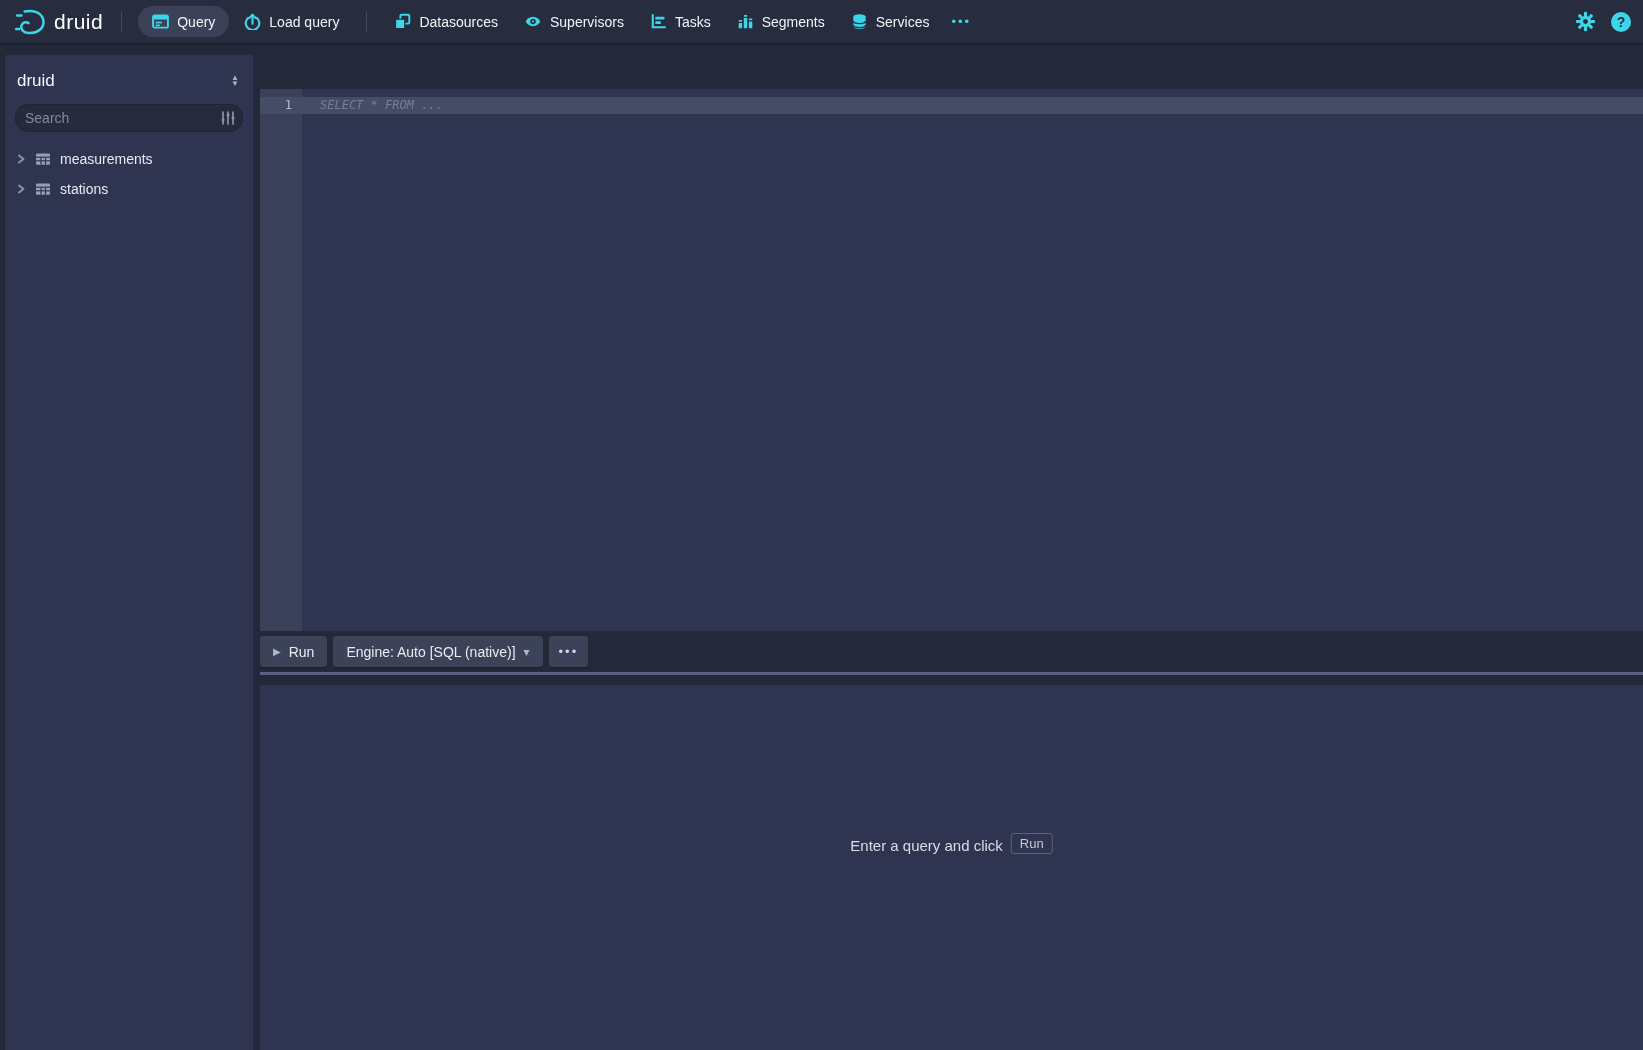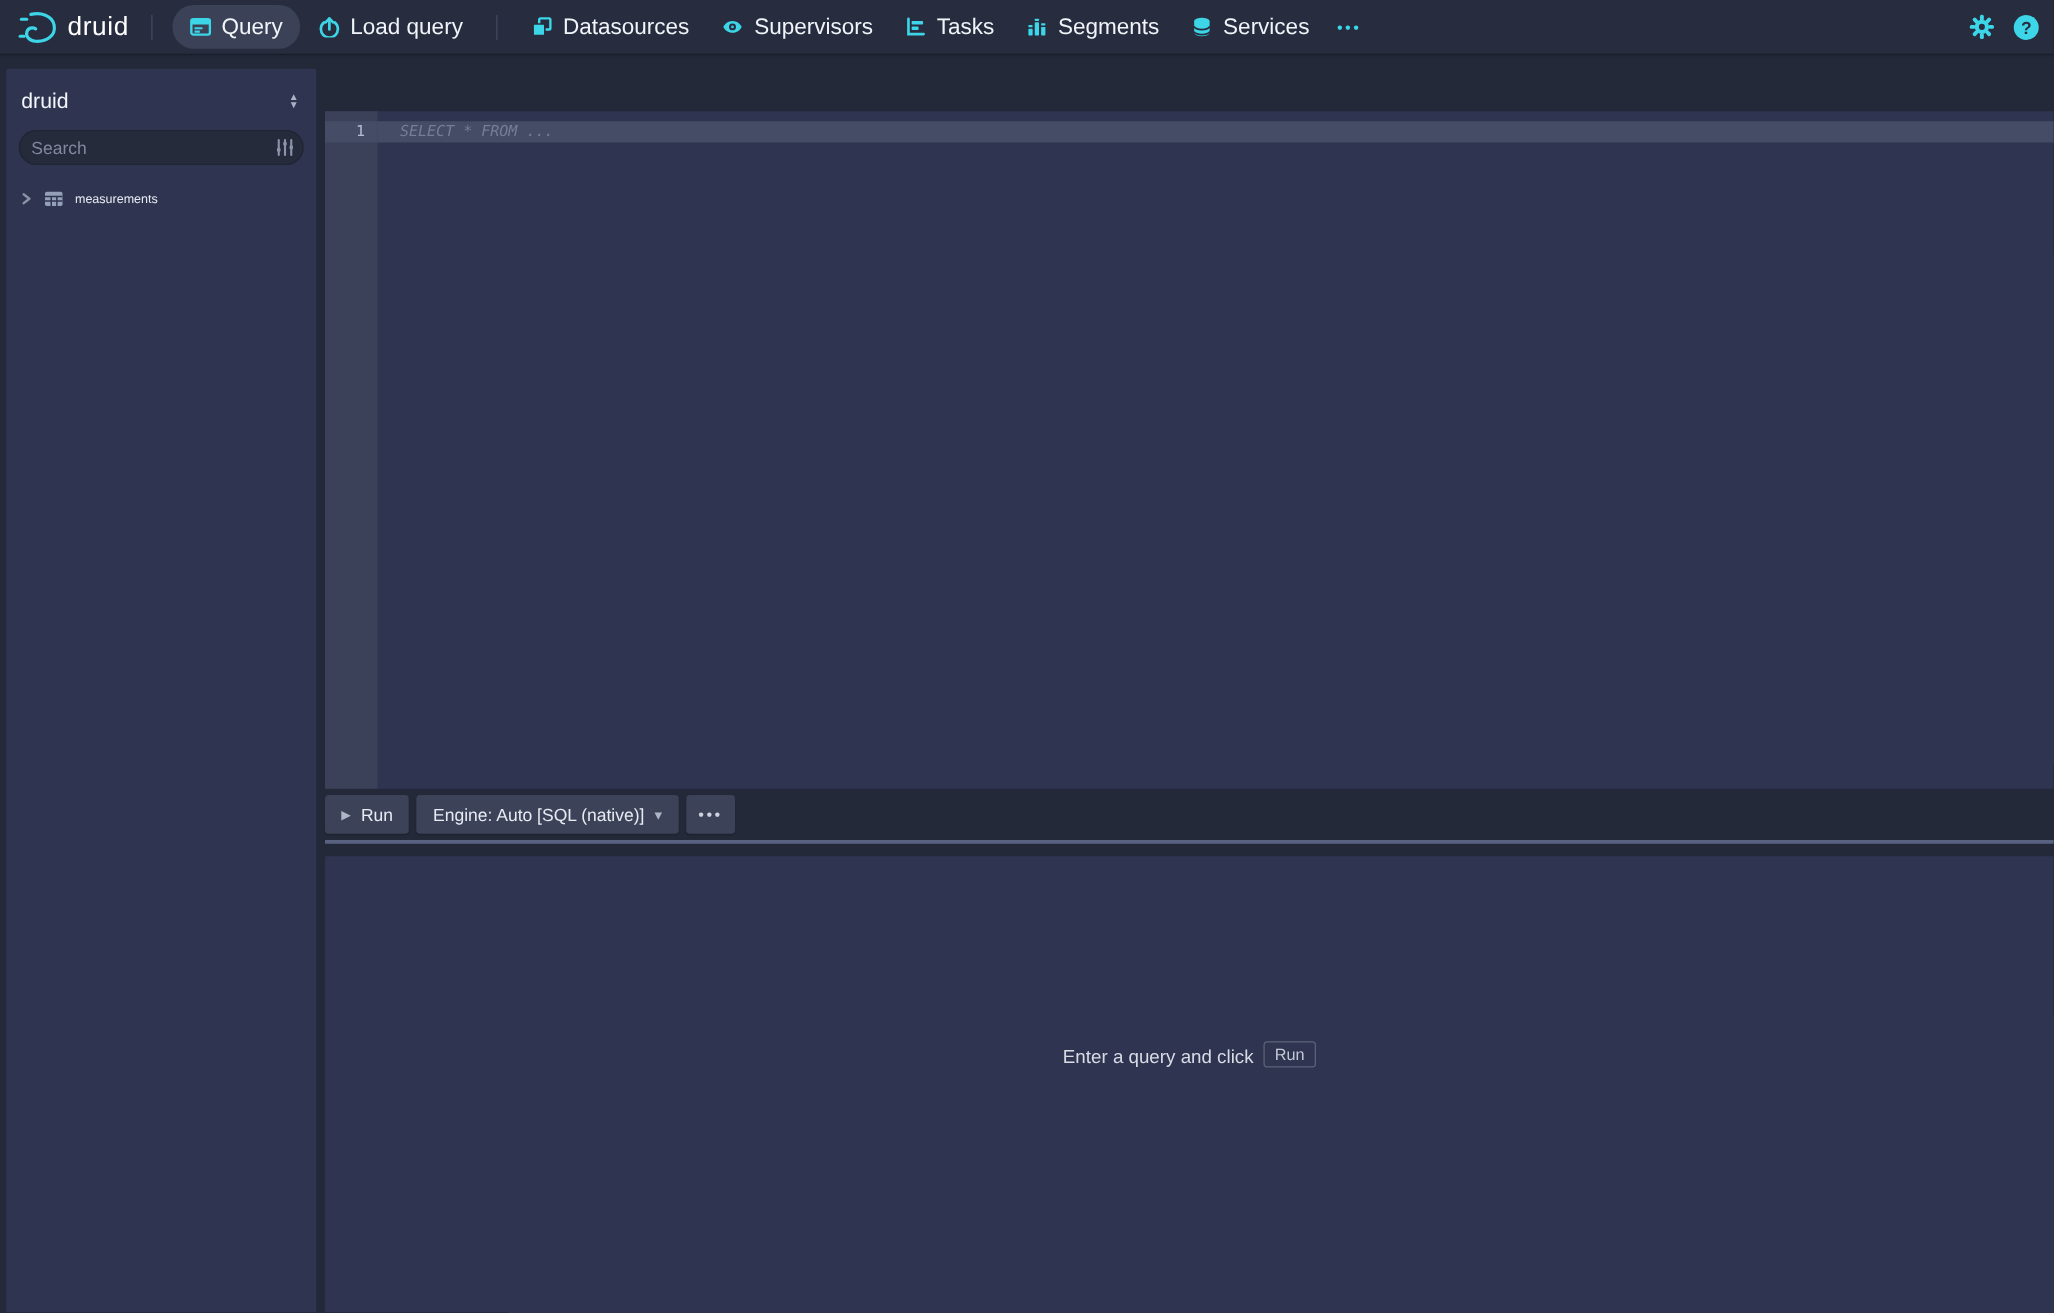--- a/index.html
+++ b/index.html
@@ -20,21 +20,21 @@
     padding:0 12px 0 10px;
     box-shadow:0 1px 2px rgba(0,0,0,.35);
     z-index:10;
   }
   .brand { display:flex; align-items:center; gap:7px; padding:0 4px; cursor:pointer; }
   .brand-text { font-size:21px; font-weight:500; color:#ffffff; letter-spacing:.5px; }
   .nav-divider { width:1px; height:20px; background:#424a5e; margin:0 14px; }
   .nav-item {
     display:flex; align-items:center; gap:8px;
     padding:7px 11px; margin:0 2px;
-    font-size:18px; color:#f1f4f9; cursor:pointer; border-radius:3px;
+    font-size:14px; color:#f1f4f9; cursor:pointer; border-radius:3px;
   }
   .nav-item.active { background:#3b4257; border-radius:17px; padding:7px 14px; }
   .nav-more { color:#3cd6e8; font-size:13px; letter-spacing:2px; padding:7px 9px; cursor:pointer; }
   .nav-spacer { flex:1; }
   .nav-right { display:flex; align-items:center; gap:15px; }
   .icon-btn { cursor:pointer; display:flex; align-items:center; justify-content:center; }
   .help-circle {
     width:20px; height:20px; border-radius:50%;
     background:#3cd6e8; color:#272d3f;
     font-size:14px; font-weight:bold;
@@ -63,21 +63,21 @@
     color:#dfe3ec; font-size:14px; padding:0 32px 0 10px;
     font-family:"Liberation Sans", sans-serif;
     outline:none;
   }
   .search-input::placeholder { color:#8089a0; }
   .filter-btn { position:absolute; right:7px; top:6px; cursor:pointer; }
   .tree { margin-top:12px; }
   .tree-row {
     display:flex; align-items:center; gap:9px;
     height:30px; padding:0 8px 0 11px;
-    font-size:10px; color:#e6eaf2; cursor:pointer;
+    font-size:14px; color:#e6eaf2; cursor:pointer;
   }
 
   
   .main { position:absolute; left:260px; top:43px; right:0; bottom:0; }
 
   .tabbar { position:absolute; top:12px; left:0; right:0; height:34px; display:flex; align-items:stretch; }
   .tab {
     position:relative; width:90px;
     background:#323852;
     display:flex; align-items:center; gap:10px;
@@ -301,20 +301,39 @@
             <line x1="1" y1="6.2" x2="15" y2="6.2"></line>
             <line x1="1" y1="9.8" x2="15" y2="9.8"></line>
             <line x1="6" y1="6.2" x2="6" y2="13.8"></line>
             <line x1="10.5" y1="6.2" x2="10.5" y2="13.8"></line>
           </g>
         </svg>
       </span>
       <span>measurements</span>
     </div>
 
+    <div class="tree-row">
+      <span>
+        <svg width="10" height="10" viewBox="0 0 10 10" fill="none" stroke="#8b93a7" stroke-width="2" stroke-linecap="round" stroke-linejoin="round">
+          <path d="M3 1.5 L7.5 5 L3 8.5"></path>
+        </svg>
+      </span>
+      <span>
+        <svg width="16" height="16" viewBox="0 0 16 16">
+          <rect x="1" y="2.4" width="14" height="11.4" rx="1.4" fill="#93a0b8"></rect>
+          <g stroke="#2f3550" stroke-width="1.2">
+            <line x1="1" y1="6.2" x2="15" y2="6.2"></line>
+            <line x1="1" y1="9.8" x2="15" y2="9.8"></line>
+            <line x1="6" y1="6.2" x2="6" y2="13.8"></line>
+            <line x1="10.5" y1="6.2" x2="10.5" y2="13.8"></line>
+          </g>
+        </svg>
+      </span>
+      <span>stations</span>
+    </div>
   </div>
 </div>
 
 <div class="main">
 
 
   <div class="editor">
     <div class="active-line"></div>
     <div class="gutter"></div>
     <div class="active-line" style="left:0; width:42px; right:auto;"></div>

